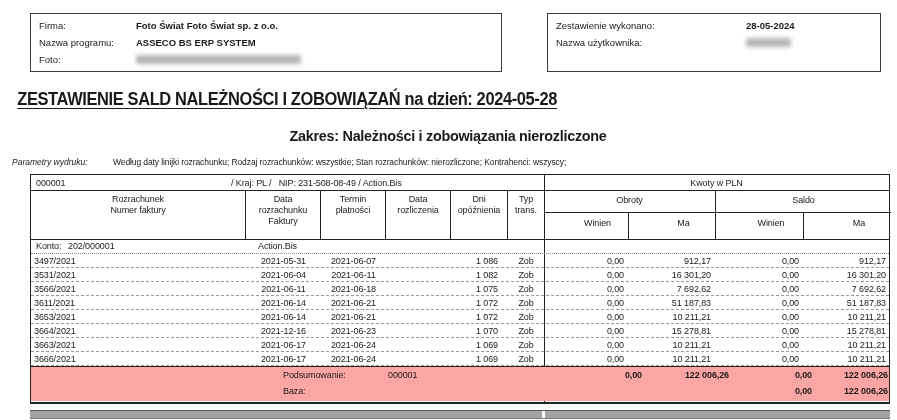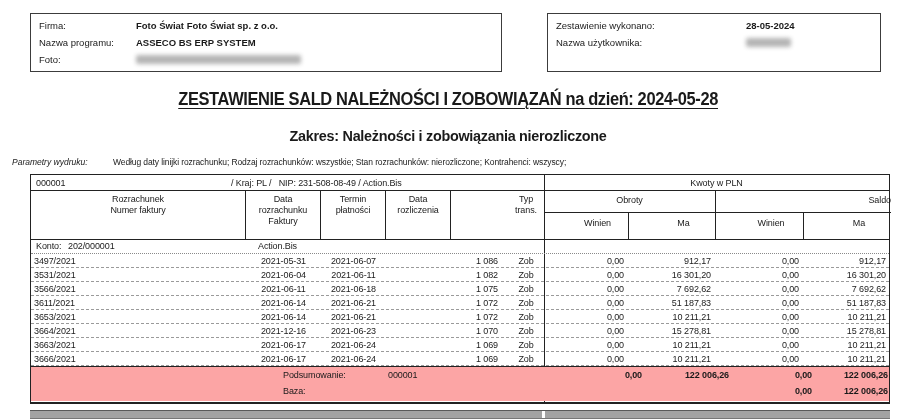--- a/index.html
+++ b/index.html
@@ -11,21 +11,21 @@
   #box-left  { left:30px;  width:472px; }
   #box-right { left:547px; width:334px; }
   .ib-row { position:absolute; left:0; width:100%; height:17px; }
   .ib-label { position:absolute; left:8px; top:2px; font-size:9.5px; white-space:nowrap; }
   .ib-value { position:absolute; top:2px; font-size:9.5px; font-weight:bold; white-space:nowrap; }
   #box-left  .ib-value { left:105px; }
   #box-right .ib-value { left:198px; }
   .redacted { background:#b5b5b5; filter:blur(2px); border-radius:2px; height:9px; top:3px; }
 
   
-  .title-wrap { position:absolute; top:89px; left:0; width:897px; text-align:center; }
+  .title-wrap { position:absolute; top:89px; left:0; width:897px; }
   .title { display:inline-block; font-size:17.5px; font-weight:bold; letter-spacing:-0.4px;
     transform:scaleX(0.94); text-decoration:underline; text-underline-offset:3px; white-space:nowrap; }
   .subtitle-wrap { position:absolute; top:127px; left:0; width:897px; text-align:center; }
   .subtitle { display:inline-block; font-size:15px; font-weight:bold; letter-spacing:-0.3px; transform:scaleX(0.96); }
   .params-label { position:absolute; left:12px; top:157px; font-size:8.5px; font-style:italic; }
   .params-text  { position:absolute; left:113px; top:157px; font-size:8.5px; letter-spacing:-0.1px; }
 
   
   #table { position:absolute; left:30px; top:174px; width:860px; height:230px;
     border:1.5px solid #222; border-bottom-width:2.5px; font-size:9px; letter-spacing:-0.1px; }
@@ -42,21 +42,21 @@
   .hcell { position:absolute; top:0; height:49px; text-align:center; white-space:pre-line;
     padding-top:3px; line-height:11px; border-right:1px solid #222; }
   .hc1 { left:0;     width:215px; }
   .hc2 { left:215px; width:75px; }
   .hc3 { left:290px; width:65px; }
   .hc4 { left:355px; width:65px; }
   .hc5 { left:420px; width:57px; }
   .hc6 { left:477px; width:36px; border-right:none; }
   .hsub1 { position:absolute; top:0; height:22px; border-bottom:1px solid #222; text-align:center; padding-top:4px; }
   .h-obroty { left:513px; width:172px; border-right:1px solid #222; }
-  .h-saldo  { left:685px; width:175px;text-align:right; }
+  .h-saldo  { left:685px; width:175px; }
   .hsub2 { position:absolute; top:22px; height:27px; text-align:center; padding-top:5px;padding-left:23px; }
   .h-w1 { left:513px; width:85px;  border-right:1px solid #222; }
   .h-m1 { left:598px; width:87px;  border-right:1px solid #222; }
   .h-w2 { left:685px; width:88px;  border-right:1px solid #222; }
   .h-m2 { left:773px; width:87px; }
 
   
   #konto-row { position:absolute; left:0; top:65px; width:100%; height:14px; border-bottom:1.5px dotted #8a8a8a; }
   .konto-label { position:absolute; left:5px; top:1px; }
   .konto-number { position:absolute; left:37px; top:1px; }
@@ -142,20 +142,22 @@
   <div id="header-block">
     <div class="hcell hc1">Rozrachunek
 Numer faktury</div>
     <div class="hcell hc2">Data
 rozrachunku
 Faktury</div>
     <div class="hcell hc3">Termin
 płatności</div>
     <div class="hcell hc4">Data
 rozliczenia</div>
+    <div class="hcell hc5">Dni
+opóźnienia</div>
     <div class="hcell hc6">Typ
 trans.</div>
     <div class="hsub1 h-obroty">Obroty</div>
     <div class="hsub1 h-saldo">Saldo</div>
     <div class="hsub2 h-w1">Winien</div>
     <div class="hsub2 h-m1">Ma</div>
     <div class="hsub2 h-w2">Winien</div>
     <div class="hsub2 h-m2">Ma</div>
   </div>
 

